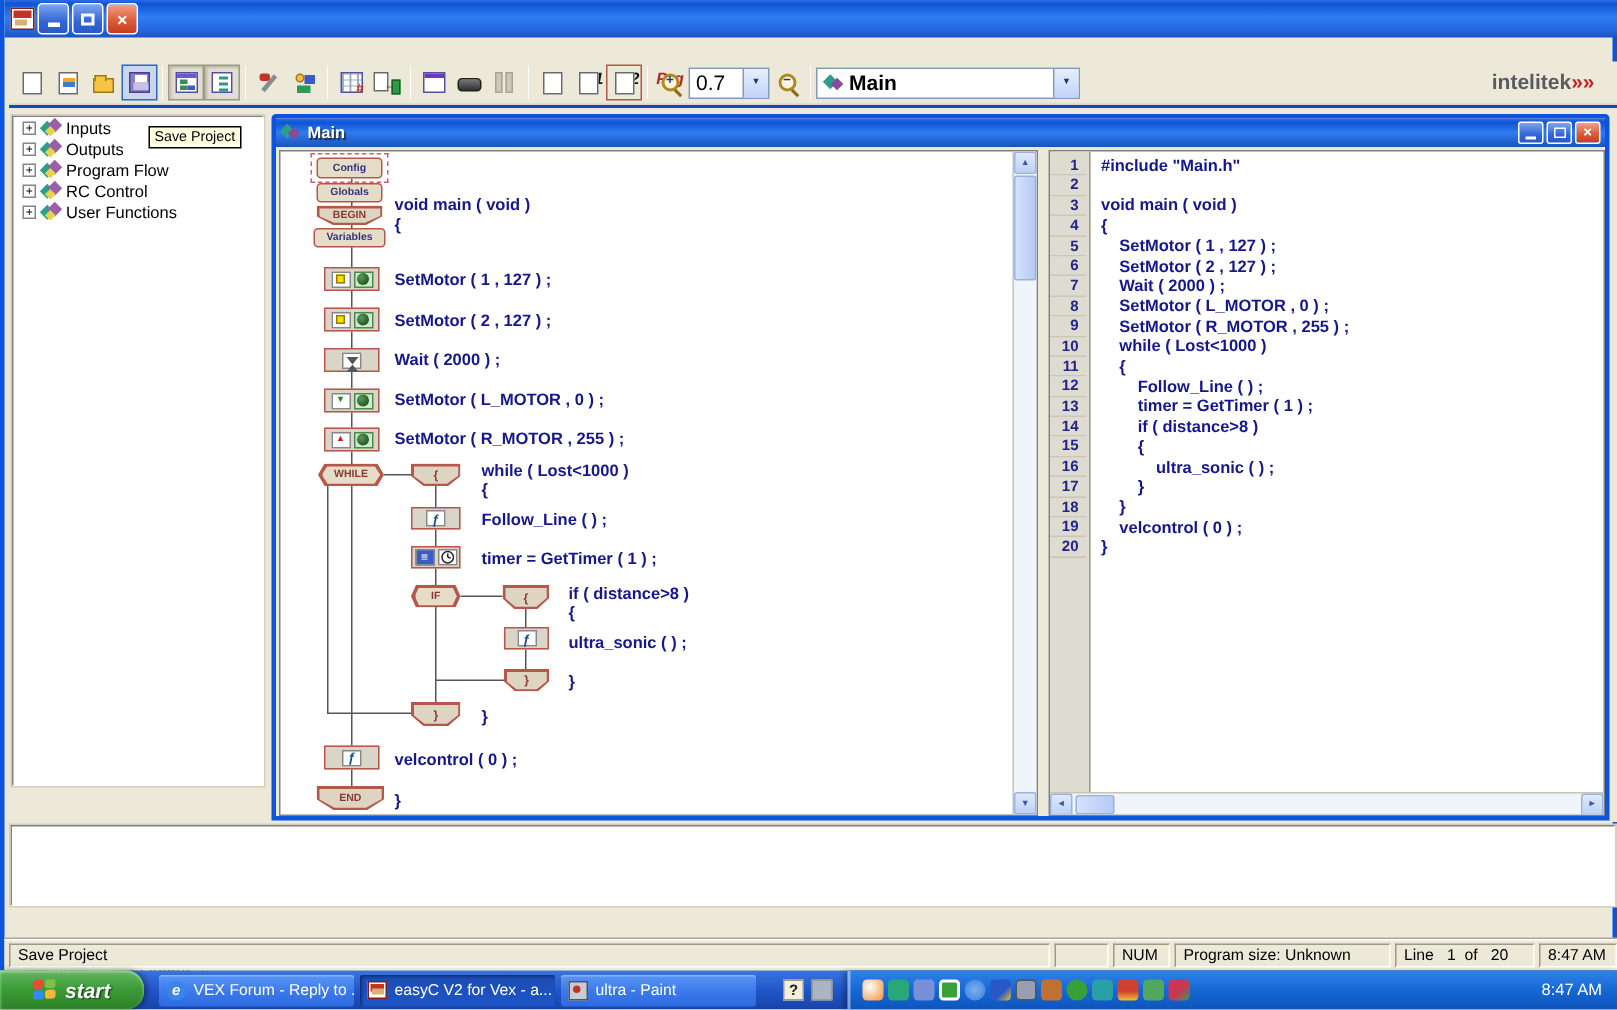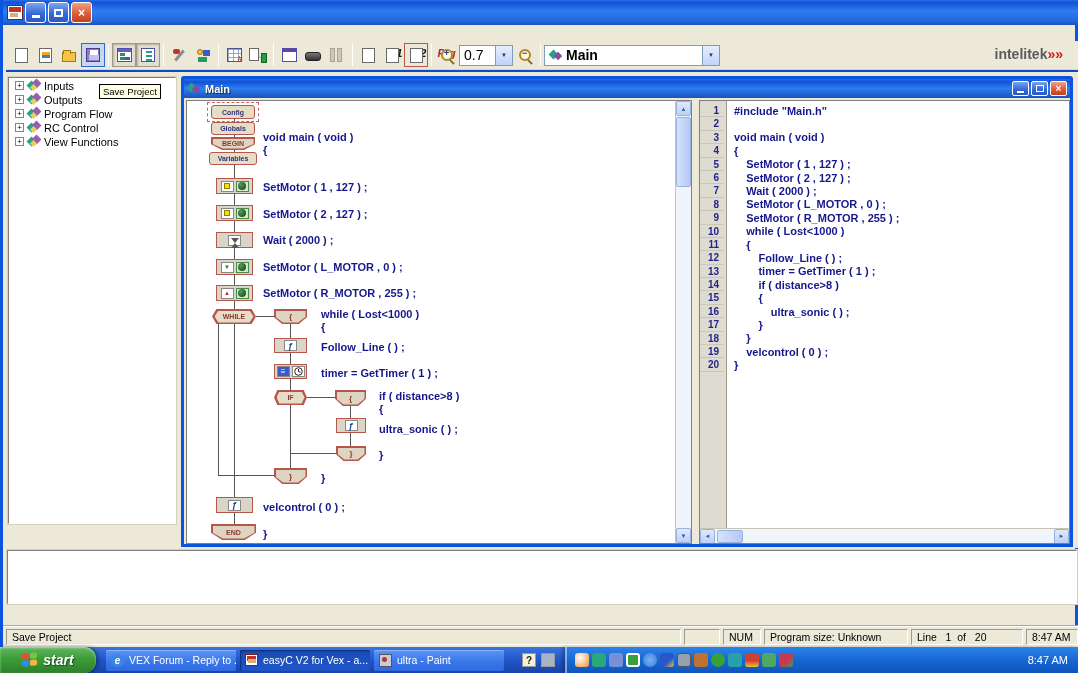--- a/index.html
+++ b/index.html
@@ -383,21 +383,21 @@
             </span>
         <span class="tree-label">RC Control</span>
       </div>
       <div class="tree-row">
         <span class="expander">+</span>
         <span class="blk-ico">
               <i></i>
               <b></b>
               <u></u>
             </span>
-        <span class="tree-label">View Functions</span>
+        <span class="tree-label">User Functions</span>
       </div>
     </div>
 
     <div id="tooltip">Save Project</div>
 
 
     <div id="mdi">
       <div id="mdi-title">
         <span class="diam">
               <i></i>
@@ -680,21 +680,21 @@
           </span>
       <span>Output</span>
     </span>
   </div>
 
   <div id="statusbar">
     <span class="st-cell" style="flex:1">Save Project</span>
     <span class="st-cell" style="width:36px"></span>
     <span class="st-cell" style="width:38px">NUM</span>
     <span class="st-cell" style="width:144px">Program size: Unknown</span>
-    <span class="st-cell" style="width:112px">Line   1  of   20</span>
+    <span class="st-cell" style="width:93px">Line   1  of   20</span>
     <span class="st-cell" style="width:52px">8:47 AM</span>
   </div>
 
 </div>
 
 <div id="taskbar">
   <div id="startbtn">
     <span class="flag">
           <i></i>
           <i></i>

